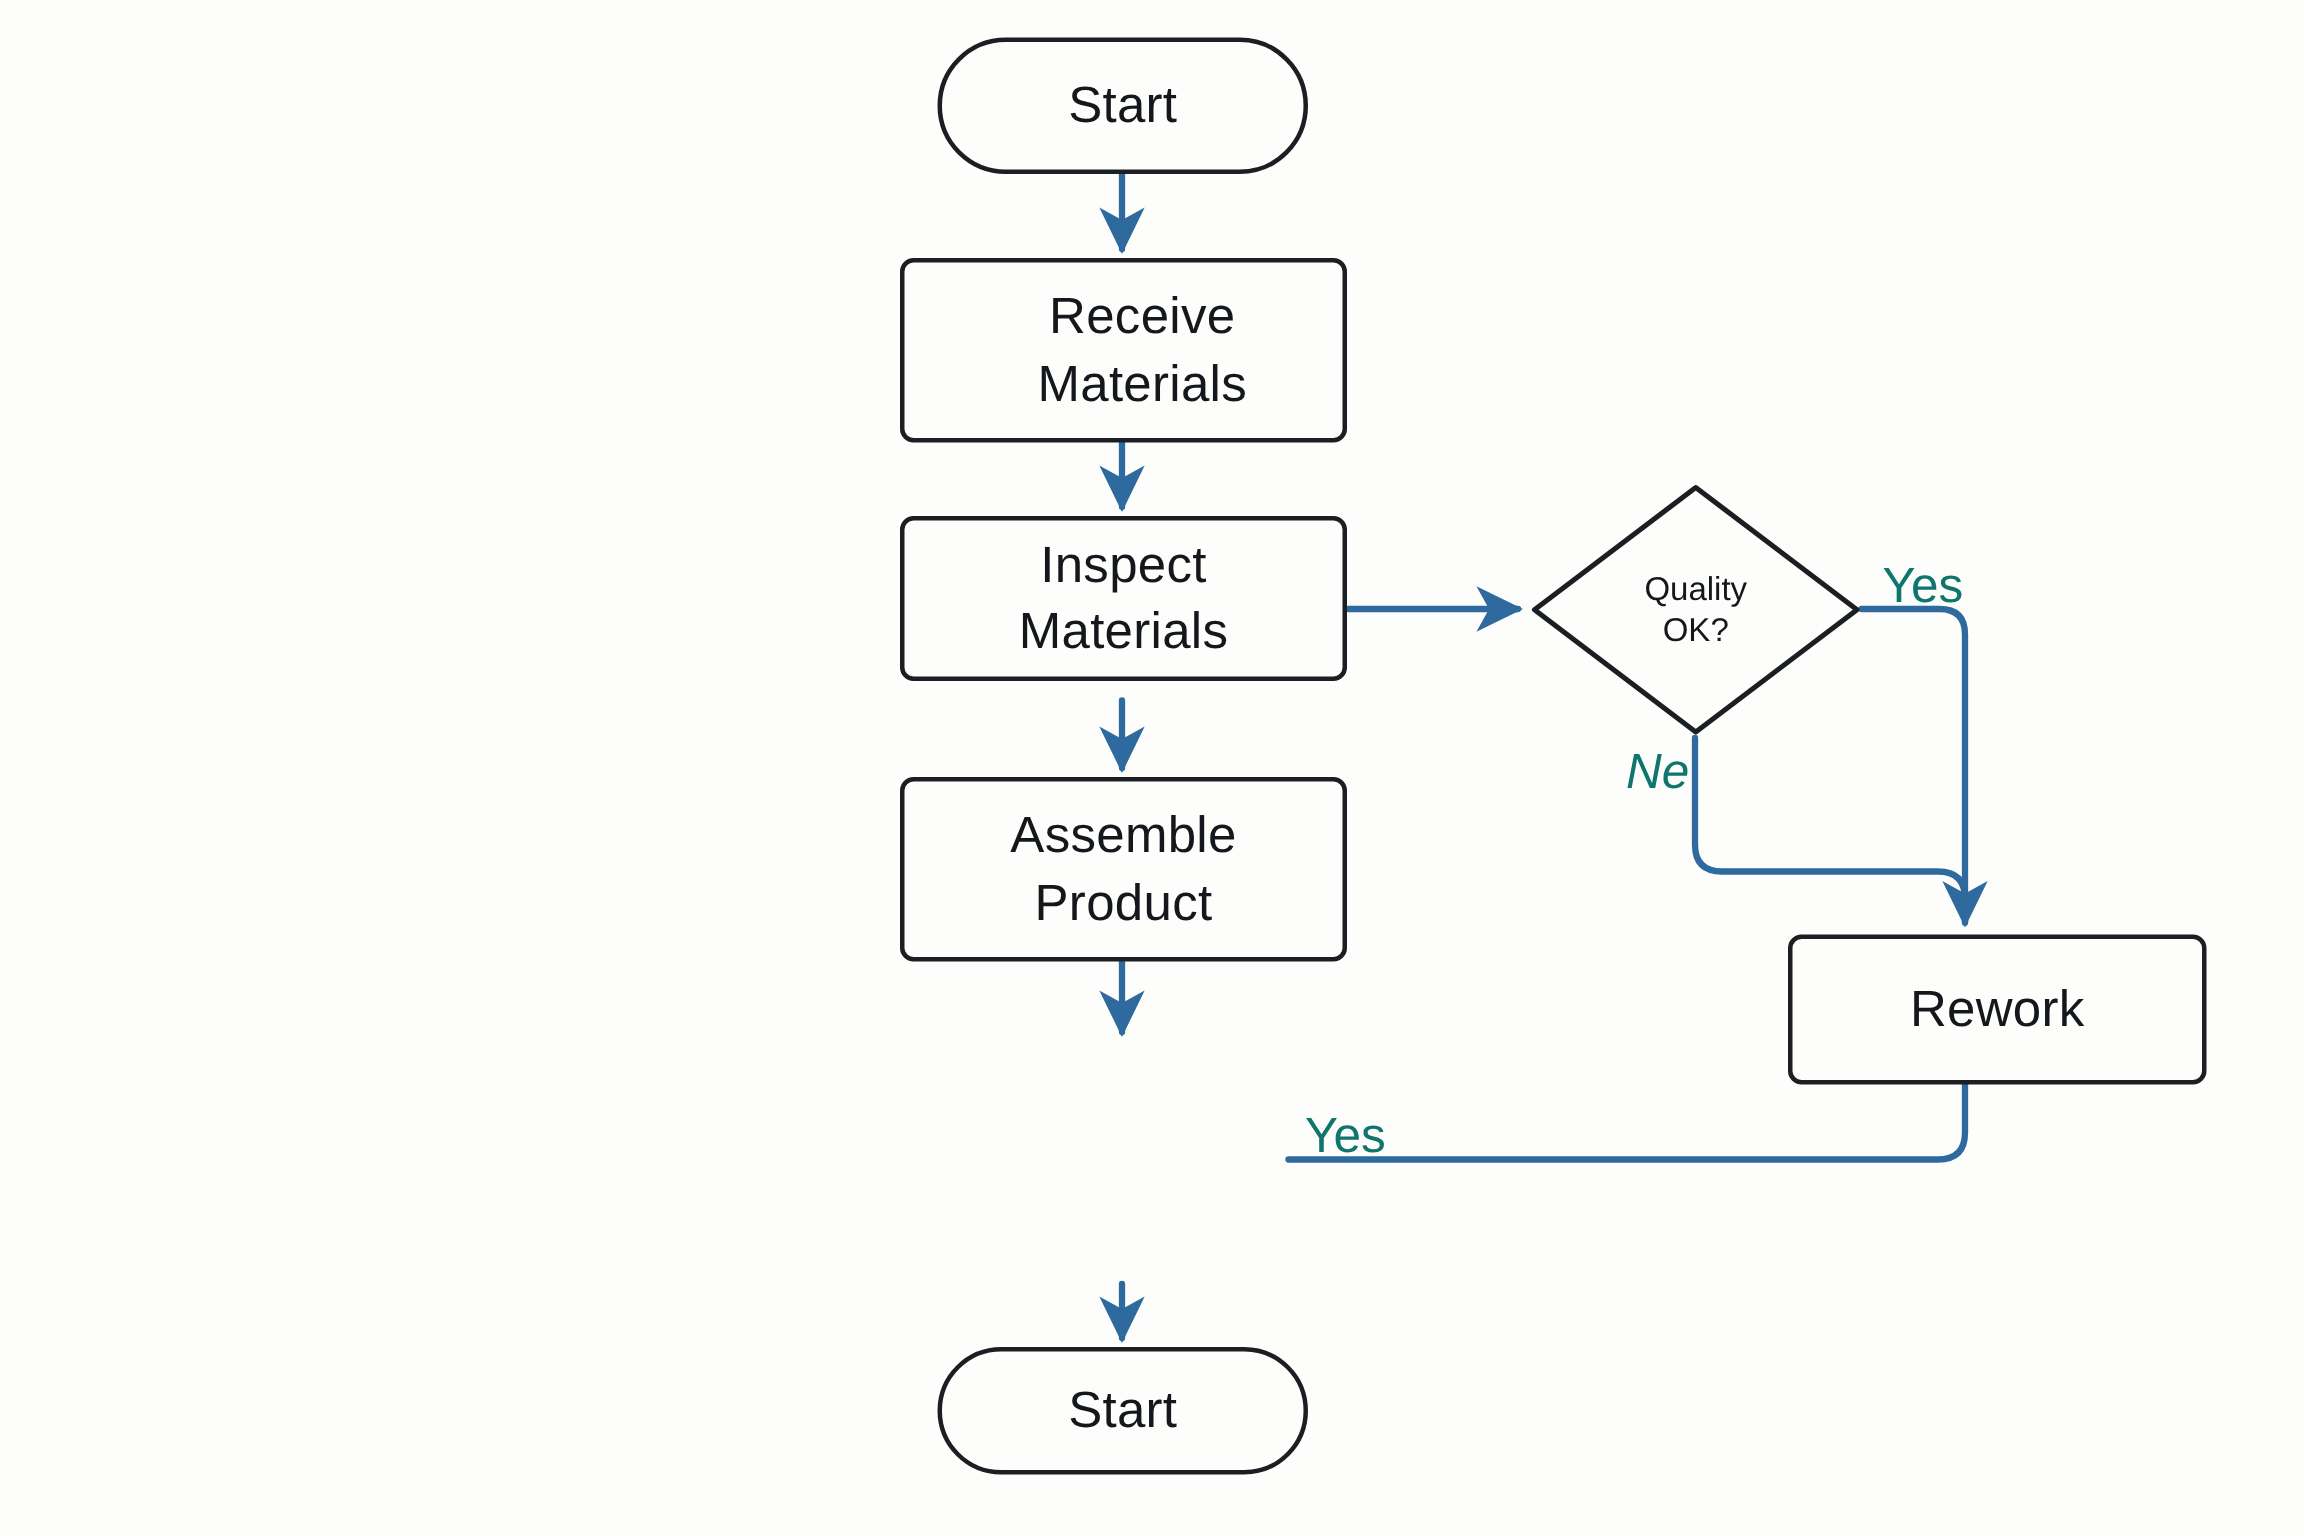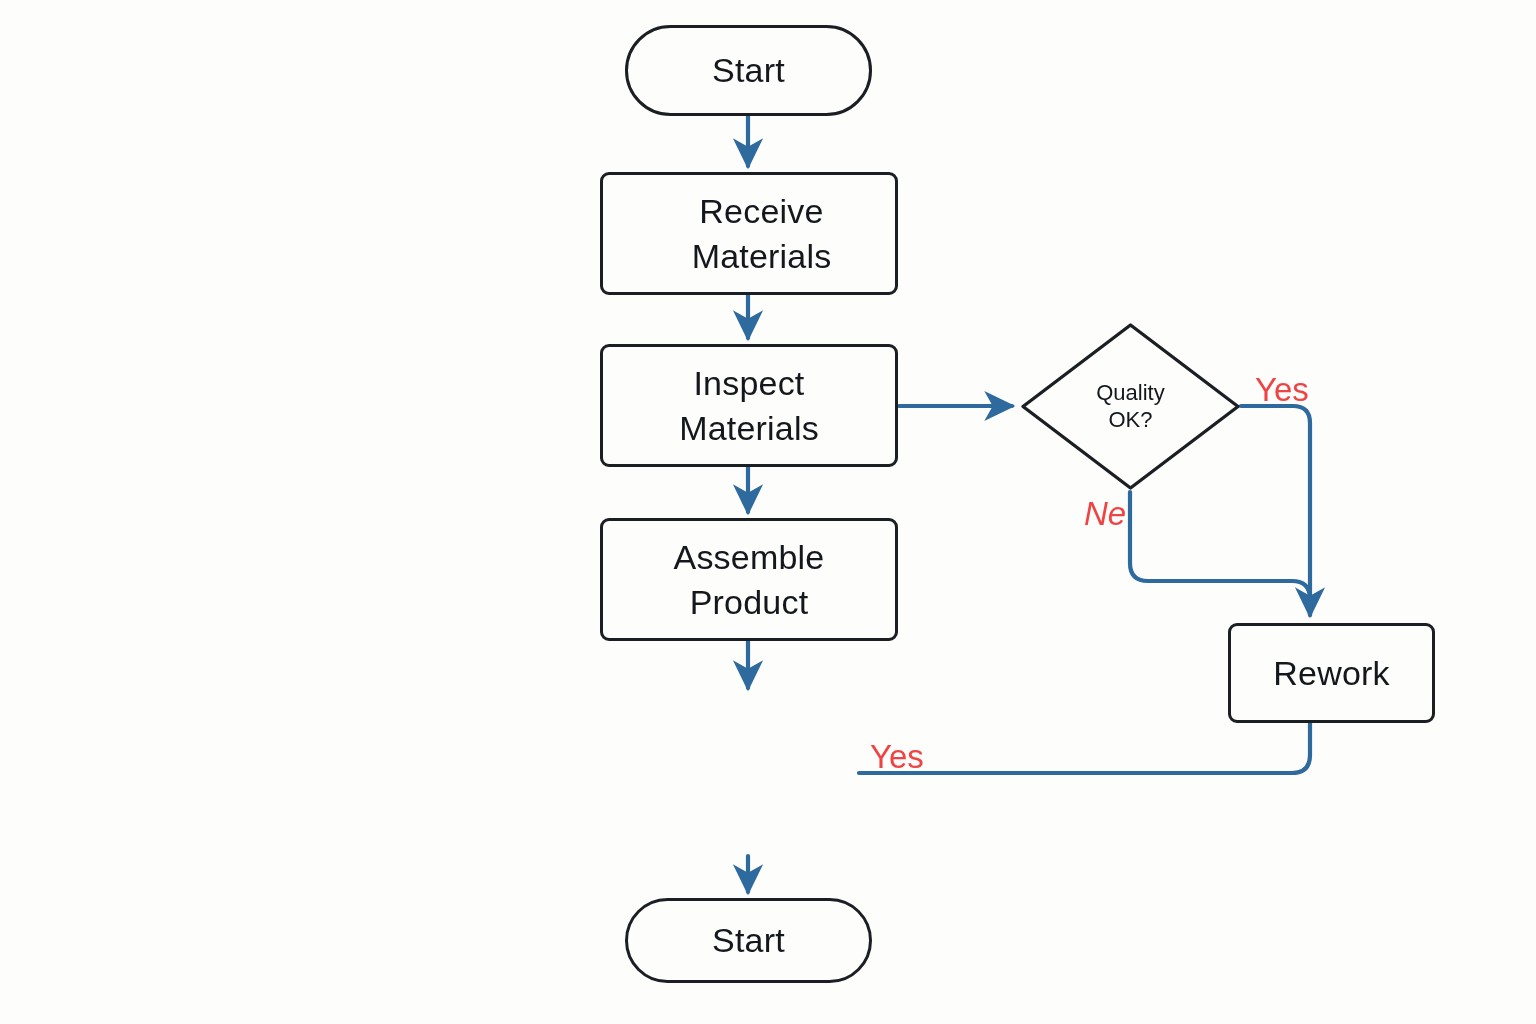--- a/index.html
+++ b/index.html
@@ -73,21 +73,21 @@
     justify-content: center;
     text-align: center;
     white-space: pre-line;
     color: #14181C;
     font-size: 22px;
     line-height: 1.22;
     pointer-events: none;
   }
   .edge-label {
     position: absolute;
-    color: #ef4444;
+    color: #0f766e;
     font-size: 33px;
     line-height: 1;
     white-space: nowrap;
     z-index: 4;
   }
   .edge-label.clipped {
     overflow: hidden;
   }
 </style>
 </head>
@@ -116,39 +116,39 @@
 
   <div class="node terminal" style="left:625px; top:25px; width:247px; height:91px;">
     <span class="node-label">Start</span>
   </div>
 
   <div class="node process" style="left:600px; top:172px; width:298px; height:123px;padding-left:25px;">
     <span class="node-label">Receive
 Materials</span>
   </div>
 
-  <div class="node process" style="left:600px; top:344px; width:298px; height:123px;">
+  <div class="node process" style="left:600px; top:344px; width:298px; height:110px;">
     <span class="node-label">Inspect
 Materials</span>
   </div>
 
   <div class="node process" style="left:600px; top:518px; width:298px; height:123px;">
     <span class="node-label">Assemble
 Product</span>
   </div>
 
   <div class="diamond-wrap" style="left:1020px; top:322px; width:221px; height:169px;">
     <svg width="221" height="169" viewBox="0 0 221 169" xmlns="http://www.w3.org/2000/svg">
       <polygon points="110.5,3 218,84.5 110.5,166 3,84.5" fill="#FDFDFB" stroke="#1B1F24" stroke-width="3.4" stroke-linejoin="round"></polygon>
     </svg>
     <span class="diamond-label">Quality
 OK?</span>
   </div>
 
-  <div class="node process" style="left:1192px; top:623px; width:207px; height:100px;margin-left:36px;">
+  <div class="node process" style="left:1192px; top:623px; width:279px; height:100px;">
     <span class="node-label">Rework</span>
   </div>
 
 
   <div class="node terminal" style="left:625px; top:898px; width:247px; height:85px;">
     <span class="node-label">Start</span>
   </div>
 
   <span class="edge-label" style="left:1255px; top:373px;">Yes</span>
 

